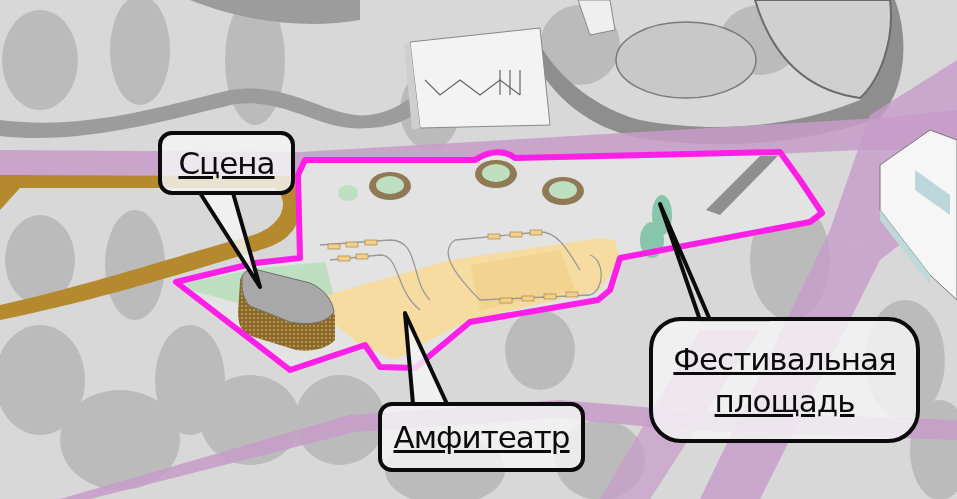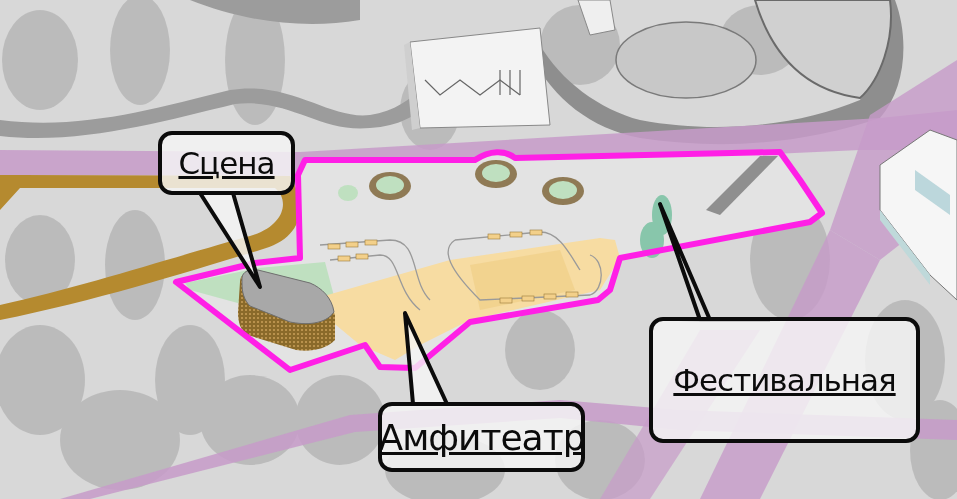--- a/index.html
+++ b/index.html
@@ -13,22 +13,22 @@
     border-radius:14px;
     box-sizing:border-box;
     color:#0b0b0b;
     font-family:"DejaVu Sans", sans-serif;
     display:flex; align-items:center; justify-content:center;
     text-align:center;
     letter-spacing:-1px;
   }
   .callout span { display:block;text-decoration:underline; }
   .c-scena { left:158px; top:131px; width:137px; height:64px; font-size:31px; }
-  .c-amfi  { left:378px; top:402px; width:207px; height:70px; font-size:36px; }
-  .c-fest  { left:649px; top:317px; width:271px; height:126px; font-size:31px; line-height:42px; flex-direction:column; }
+  .c-amfi  { left:378px; top:402px; width:207px; height:70px; font-size:31px; }
+  .c-fest  { left:649px; top:317px; width:271px; height:126px; font-size:31px; line-height:42px; flex-direction:column;border-radius:32px; }
   svg.pointers { position:absolute; left:0; top:0; pointer-events:none; }
 </style>
 </head>
 <body>
 
 <div class="scene">
   <svg class="map" width="957" height="499" viewBox="0 0 957 499">
     <defs>
       <pattern id="hatch" width="4" height="4" patternUnits="userSpaceOnUse">
         <rect width="4" height="4" fill="#8a6a2a"></rect>
@@ -146,14 +146,15 @@
   </svg>
 
   <div class="callout c-scena">
     <span>Сцена</span>
   </div>
   <div class="callout c-amfi">
     <span>Амфитеатр</span>
   </div>
   <div class="callout c-fest">
     <span>Фестивальная</span>
+    <span>площадь</span>
   </div>
 </div>
 
 </body></html>

